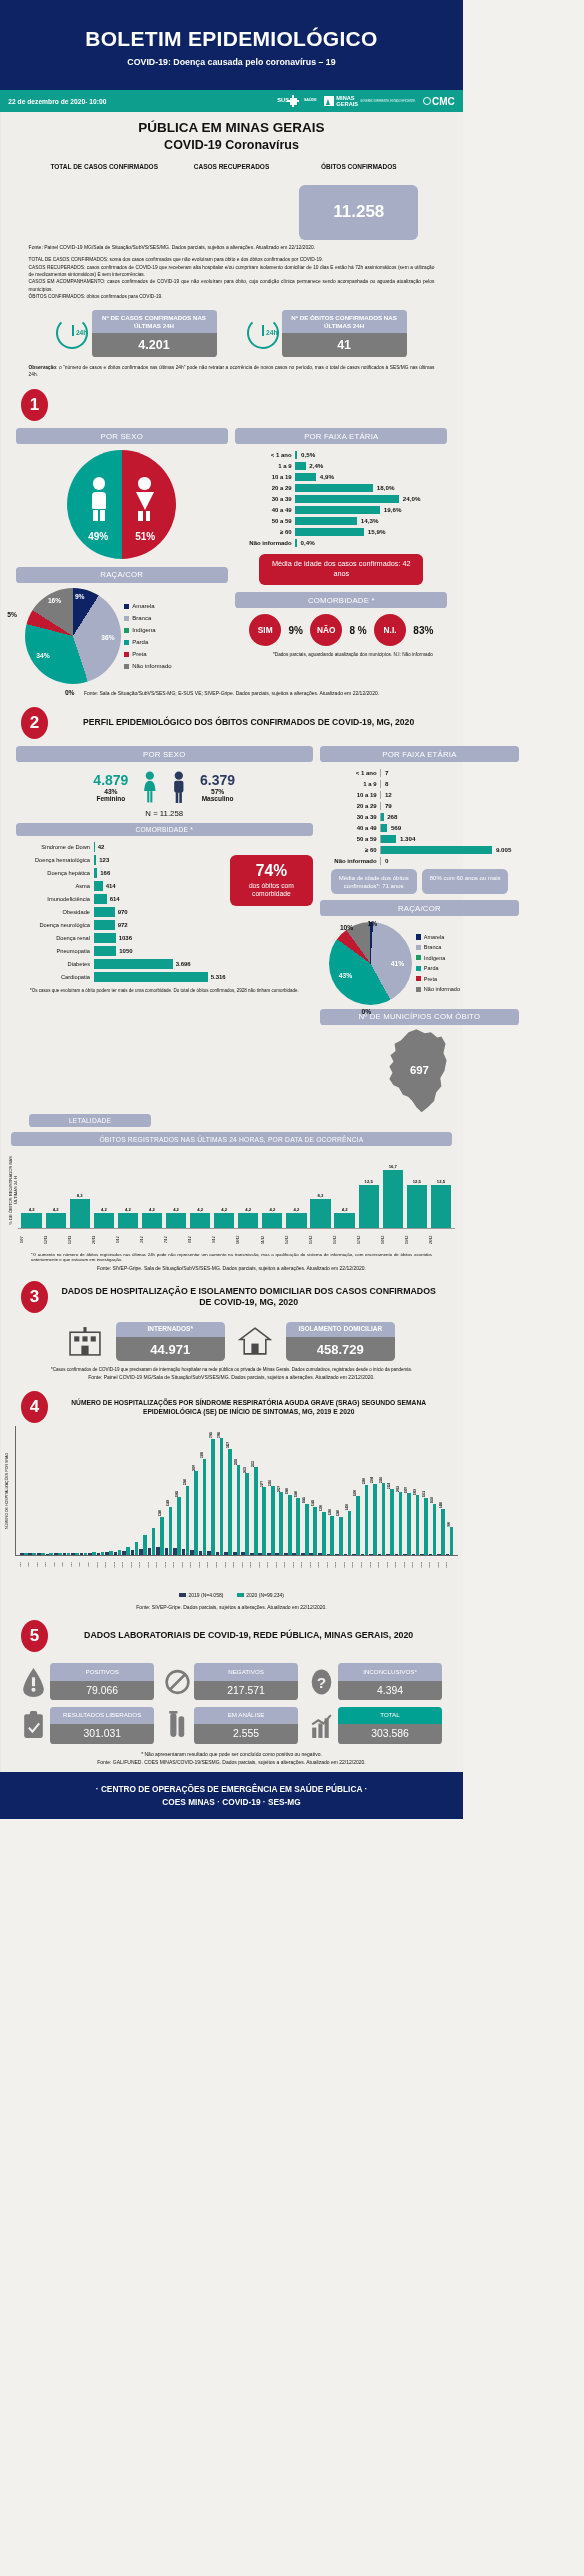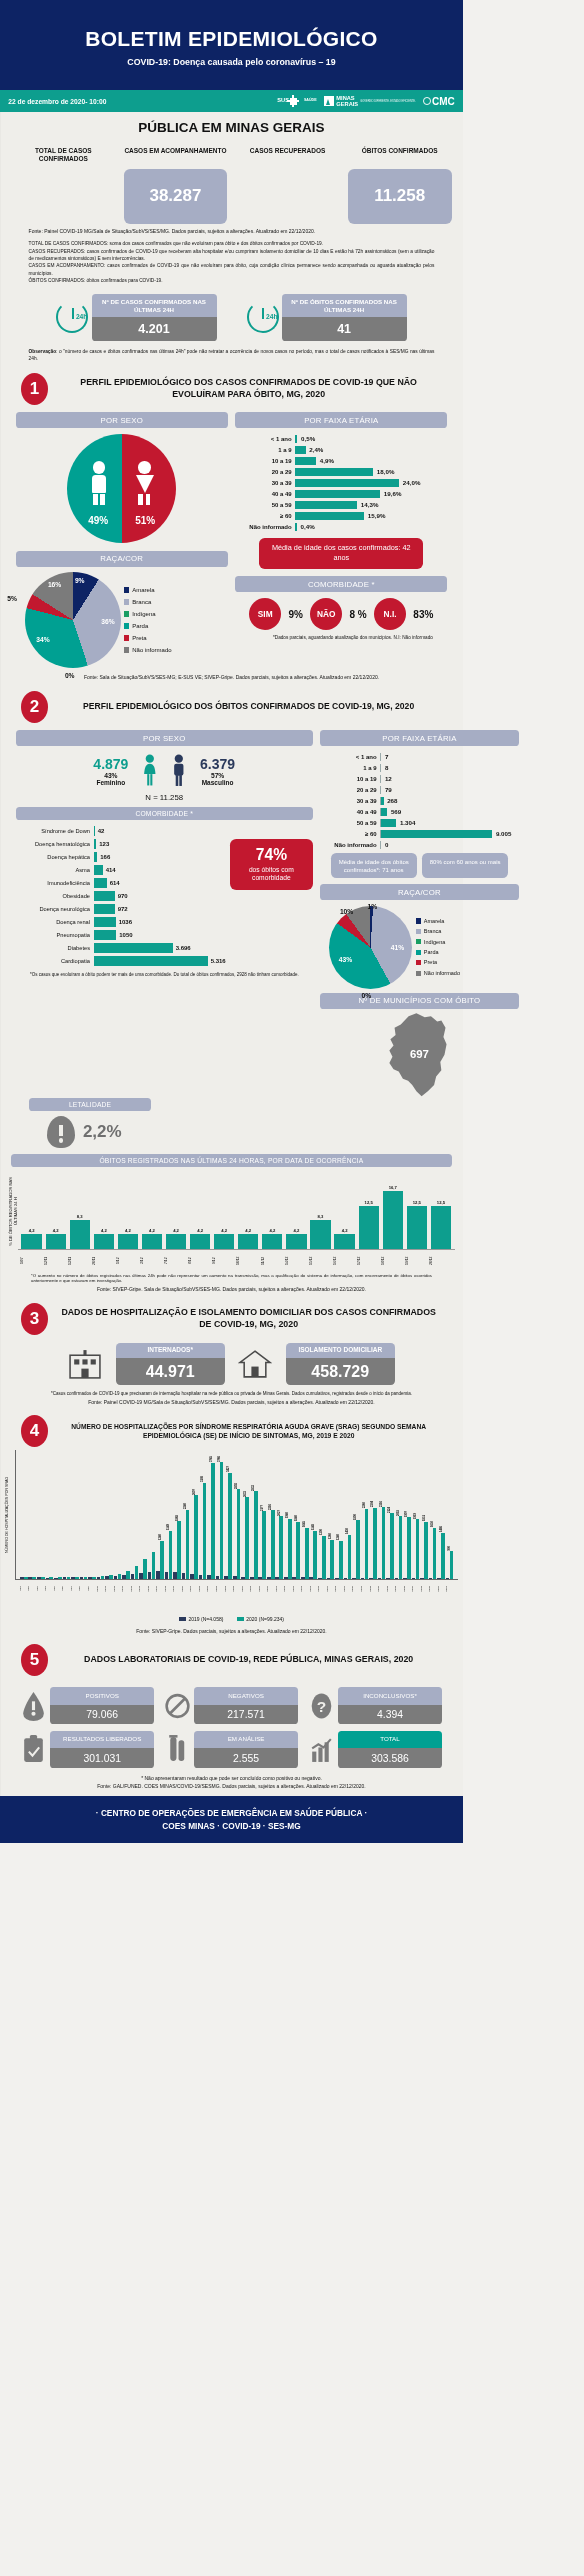--- a/index.html
+++ b/index.html
@@ -178,21 +178,21 @@
                  writing-mode:vertical-rl; transform:rotate(180deg); height:21px; }
   .ylabel { font-size:4.2px; writing-mode:vertical-rl; transform:rotate(180deg);
             text-align:center; }
 
   
   .hosp { display:flex; justify-content:center; align-items:center; gap:13.5px; margin-top:8.3px; }
   .hicon { width:34px;height:30px; }
   .hbox { width:109px; border-radius:4.2px; overflow:hidden; }
   .hbox .t { background:#a6adc4; color:#fff; text-align:center; font-size:6.5px;
              font-weight:bold; padding:3.6px 2.1px; line-height:1.3; }
-  .hbox .b { background:#7b7b7b; color:#fff; text-align:center; font-size:16px;
+  .hbox .b { background:#7b7b7b; color:#fff; text-align:center; font-size:13px;
              font-weight:bold; padding:4.2px 2.1px; }
 
   
   .srag { padding: 3.1px 5.2px 0; }
   .splot { display:flex; align-items:flex-end; height:130px; gap:0.5px; padding:0 4.2px;
            border-bottom:0.5px solid #666; border-left:0.5px solid #666; }
   .sgrp { flex:1; display:flex; align-items:flex-end; justify-content:center; gap:0.3px; height:100%; position:relative;}
   .sgrp .sb { width:46%; }
   .sgrp .b19 { background:#2b3a5c; }
   .sgrp .b20 { background:#0d9e8e; }
@@ -249,29 +249,26 @@
       </div>
       <div class="cmc">
         <span class="cmc-ring"></span>
         <span>CMC</span>
       </div>
     </div>
   </div>
 
   <div class="cen-title">
     <div class="t1">PÚBLICA EM MINAS GERAIS</div>
+    <div class="t2">COVID-19 Coronavírus</div>
   </div>
 
   <div class="cards">
     <div class="card">
       <div class="lbl">TOTAL DE CASOS CONFIRMADOS</div>
-    </div>
-    <div class="card">
-      <div class="lbl">CASOS EM ACOMPANHAMENTO</div>
-      <div class="box c-gray">38.287</div>
     </div>
     <div class="card">
       <div class="lbl">CASOS RECUPERADOS</div>
     </div>
     <div class="card">
       <div class="lbl">ÓBITOS CONFIRMADOS</div>
       <div class="box c-gray">11.258</div>
     </div>
   </div>
 
@@ -301,21 +298,20 @@
       </div>
     </div>
   </div>
 
   <div class="obs">
     <b>Observação</b><span>: o "número de casos e óbitos confirmados nas últimas 24h" pode não retratar a ocorrência de novos casos no período, mas o total de casos notificados à SES/MG nas últimas 24h.</span>
   </div>
 
   <div class="sec">
     <div class="bullet">1</div>
-    <h3>PERFIL EPIDEMIOLÓGICO DOS CASOS CONFIRMADOS DE COVID-19 QUE NÃO EVOLUÍRAM PARA ÓBITO, MG, 2020</h3>
   </div>
 
   <div class="two">
     <div class="col">
       <div class="pill">POR SEXO</div>
       <div class="sexpie">
         <div class="person m">
           <div class="ph"></div>
             <div class="pb"></div>
             <div class="pl">
@@ -637,24 +633,20 @@
             L24 86 L18 74 L26 64 L20 52 L30 44 L28 30 L40 24 Z"></path>
         </svg>
         <div class="mv">697</div>
       </div>
     </div>
   </div>
 
   <div class="two" style="padding-top:0">
     <div class="col">
       <div class="pill sm" style="width:122px;margin-left:13.5px">LETALIDADE</div>
-      <div class="letal">
-        <div class="warn"></div>
-        <div class="v">2,2%</div>
-      </div>
     </div>
     <div class="col"></div>
   </div>
 
   <div style="padding: 5.2px 11.4px 0;">
     <div class="pill sm">ÓBITOS REGISTRADOS NAS ÚLTIMAS 24 HORAS, POR DATA DE OCORRÊNCIA</div>
   </div>
   <div class="dchart">
     <div style="display:flex;gap:2.1px;">
       <div class="ylabel" style="height:78px;width:7.3px">% DE ÓBITOS REGISTRADOS NAS ÚLTIMAS 24 H</div>

